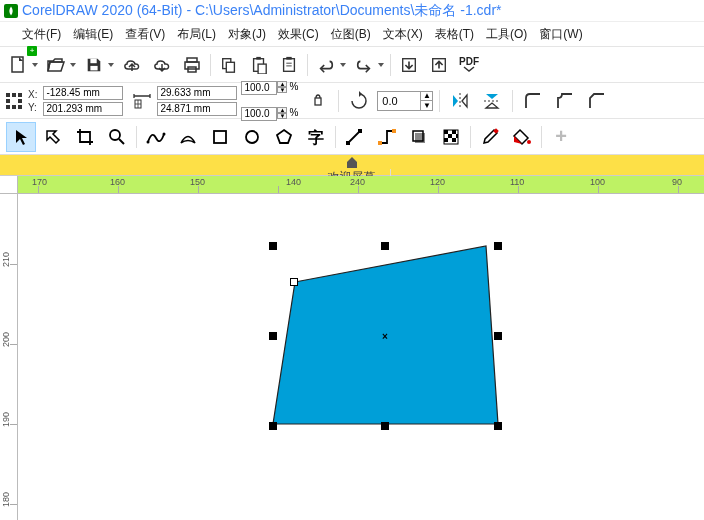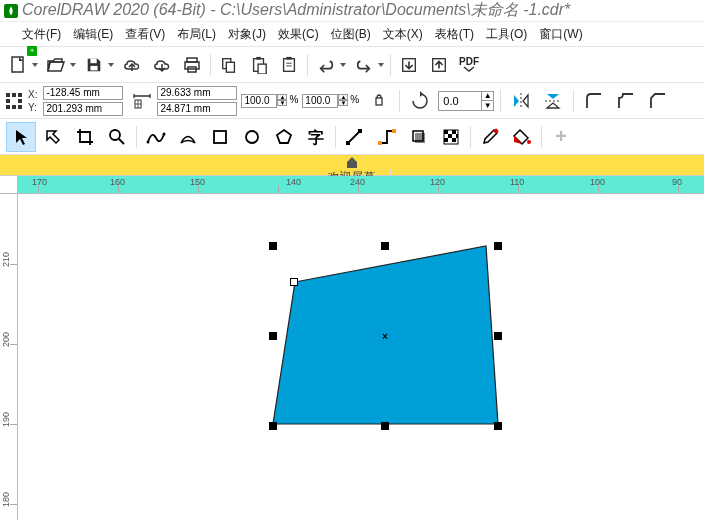--- a/index.html
+++ b/index.html
@@ -1,56 +1,56 @@
 <!DOCTYPE html>
 <html><head>
 <meta charset="utf-8">
 <style>
   * { box-sizing: border-box; margin: 0; padding: 0; }
   body { font-family: "Microsoft YaHei", Tahoma, Arial, sans-serif; font-size: 12px; background: #fff; width: 704px; height: 520px; overflow: hidden; position: relative; }
   .titlebar { background: #fff; height: 22px; display: flex; align-items: center; padding: 0 4px; gap: 4px; border-bottom: 1px solid #eee; }
   .titlebar .app-icon { width: 14px; height: 14px; background: #008000; border-radius: 2px; position: relative; display: flex; align-items: center; justify-content: center; }
   .titlebar .app-icon svg { width: 12px; height: 12px; }
-  .titlebar .title { color: #737373; font-size: 16px; font-style: italic; }
+  .titlebar .title { color: #3b82f6; font-size: 14px; }
   .menubar { display: flex; align-items: center; height: 24px; padding: 0 4px; margin-left: 12px; }
   .menubar .mi { padding: 2px 6px; color: #222; font-size: 12px; cursor: default; }
   .toolbar { display: flex; align-items: center; height: 36px; padding: 2px 4px; gap: 2px; border-top: 1px solid #e5e5e5; }
   .btn { width: 28px; height: 28px; display: flex; align-items: center; justify-content: center; border: 1px solid transparent; background: #fff; }
   .dd { width: 10px; display: flex; align-items: center; justify-content: center; margin-left: -4px; height: 28px; border: 1px solid transparent; }
   .caret { width: 0; height: 0; border-left: 3px solid transparent; border-right: 3px solid transparent; border-top: 4px solid #555; }
   .sep { width: 1px; height: 22px; background: #ddd; margin: 0 2px; }
   .pdfbtn { font-weight: bold; font-size: 10px; color: #222; display: flex; flex-direction: column; align-items: center; line-height: 9px; }
   .zoombox { display: flex; align-items: center; border: 1px solid #aaa; height: 22px; margin-left: 4px; }
   .zoombox input { border: none; width: 56px; padding: 0 4px; font-size: 12px; }
   .zoombox .zdd { width: 16px; display: flex; align-items: center; justify-content: center; border-left: 1px solid #ccc; height: 100%; }
   .propbar { display: flex; align-items: center; height: 36px; padding: 2px 4px; gap: 4px; border-top: 1px solid #e5e5e5; }
   .coord-icon { display: flex; align-items: center; justify-content: center; }
   .xycol { display: flex; flex-direction: column; font-size: 10px; color: #333; line-height: 13px; padding-right: 2px; }
   .readout { display: flex; flex-direction: column; gap: 2px; }
   .readout input { width: 80px; height: 14px; border: 1px solid #999; font-size: 10px; padding: 0 2px; }
   .spin { display: flex; flex-direction: column; }
   .spin .sbtn { width: 10px; height: 6px; border: 1px solid #999; display: flex; align-items: center; justify-content: center; background: #f4f4f4; font-size: 6px; }
-  .spinpair { display: flex; flex-direction: row; gap: 2px; }
+  .spinpair { display: flex; flex-direction: column; gap: 12px; }
   .spinpair .row { display:flex; }
   .pct { font-size: 10px; padding:0 2px; }
   .rotbox { display:flex; align-items:center; border:1px solid #999; height:20px; }
   .rotbox input { border:none; width:42px; font-size:11px; padding:0 4px; }
   .rotbox .sp { display:flex; flex-direction:column; }
   .rotbox .sp div { width:12px; height:9px; border-left:1px solid #999; display:flex; align-items:center; justify-content:center; font-size:8px; }
   .rotbox .sp div:first-child{ border-bottom:1px solid #999;}
   .toolrow { display: flex; align-items: center; height: 36px; padding: 2px 6px; gap: 2px; border-top: 1px solid #e5e5e5; }
   .toolrow .tb { width: 30px; height: 30px; display: flex; align-items: center; justify-content: center; border:1px solid transparent; }
   .toolrow .tb.active { background: #cce8ff; border-color: #99d1ff; }
   .tabstrip { display: flex; align-items: center; height: 22px; background: #fde047; border-top: 1px solid #ddd; border-bottom: 1px solid #ccc; font-size: 12px; flex-direction: column; }
   .tabstrip .home { width: 24px; display:flex; align-items:center; justify-content:center; }
   .tabstrip .tab { padding: 0 14px; height: 22px; display:flex; align-items:center; border-right:1px solid #ddd; color:#444; }
   .tabstrip .tab.active { background: #fff; border-top: 2px solid #fff; margin-top:-1px; border-bottom:1px solid #fff; }
   .tabstrip .plus { width: 22px; display:flex; align-items:center; justify-content:center; color:#888; background:#e8e8e8; border-right:1px solid #ddd;}
   .workarea { position: relative; display: flex; height: calc(520px - 22px - 24px - 36px - 36px - 36px - 22px); }
-  .hruler { position:absolute; left:18px; right:0; top:0; height:18px; background:#5eead4; border-bottom:1px solid #bbb; font-size:9px; color:#555; overflow:hidden; }
+  .hruler { position:absolute; left:18px; right:0; top:0; height:18px; background:#bef264; border-bottom:1px solid #bbb; font-size:9px; color:#555; overflow:hidden; }
   .vruler { position:absolute; left:0; top:18px; bottom:0; width:18px; background:#fff; border-right:1px solid #bbb; font-size:9px; color:#555; overflow:hidden; }
   .rcorner { position:absolute; left:0; top:0; width:18px; height:18px; background:#fff; border-right:1px solid #bbb; border-bottom:1px solid #bbb; }
   .canvas { position:absolute; left:18px; top:18px; right:0; bottom:0; background:#fff; overflow:hidden; }
   .tick { position:absolute; top:0; bottom:0; border-left:1px solid #aaa; }
   .ticklbl { position:absolute; top:1px; }
   .vtick { position:absolute; left:0; right:0; border-top:1px solid #aaa; }
   .vticklbl { position:absolute; left:1px; writing-mode: vertical-rl; transform: rotate(180deg); }
   .shape-svg { position:absolute; left:0; top:0; }
   .handle { position:absolute; width:8px; height:8px; background:#000; }
   .handle.hollow { background:#fff; border:1px solid #000; }

